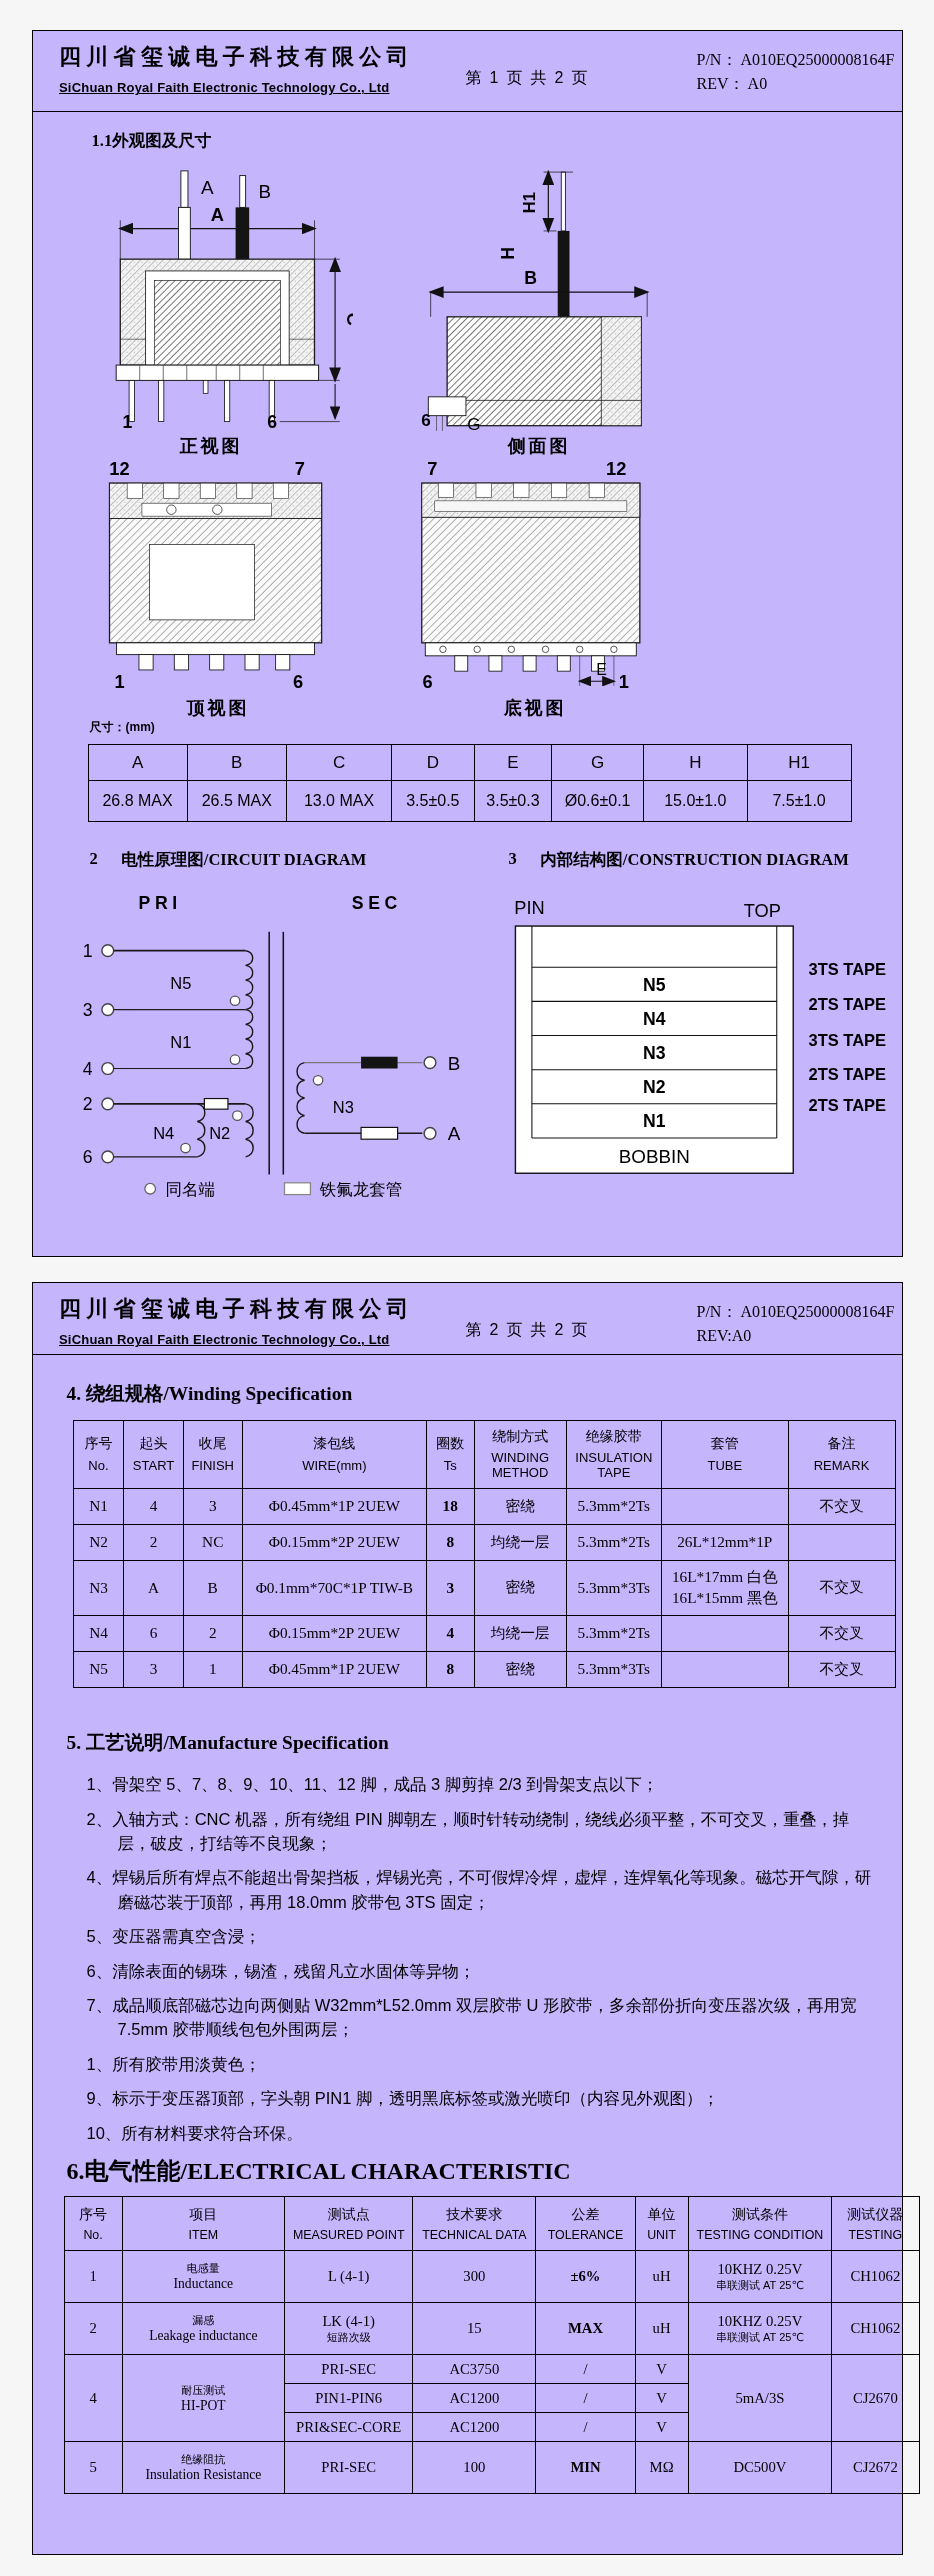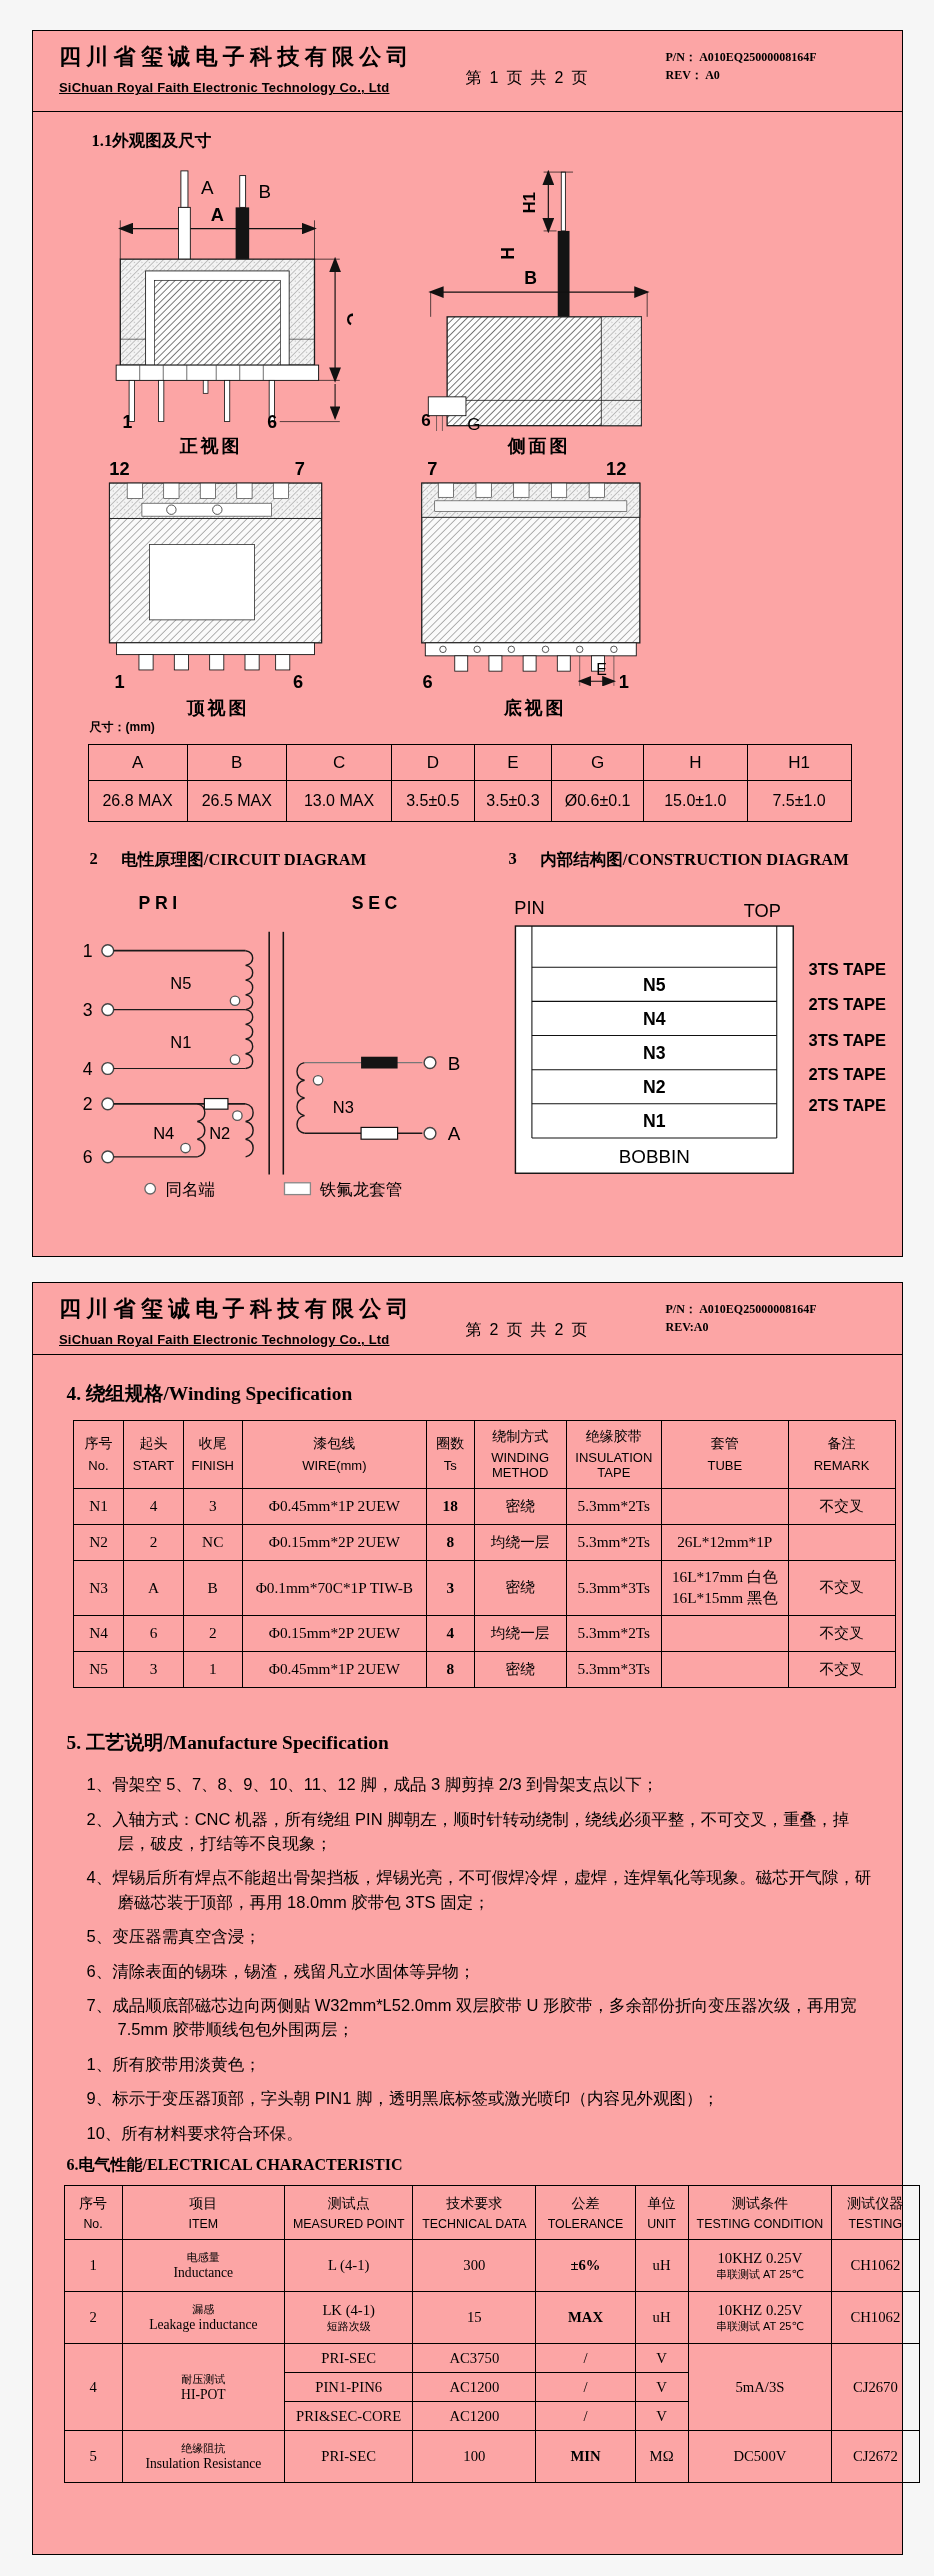--- a/index.html
+++ b/index.html
@@ -1,26 +1,26 @@
 <!DOCTYPE html>
 <html style="font-size:9.4px"><head>
 <meta charset="utf-8">
 <style>
   html,body{margin:0;padding:0;background:#f6f6f6;}
   body{width:934px;font-family:"Liberation Sans","DejaVu Sans",sans-serif;color:#000;}
-  .page{width:871px;margin:0 auto;background:#fca5a5;border:1.8px solid #000;box-sizing:border-box;position:relative;}
+  .page{width:871px;margin:0 auto;background:#c4b5fd;border:1.8px solid #000;box-sizing:border-box;position:relative;}
   #page1{margin-top:29.5px;height:1227px;}
   #page2{margin-top:25px;height:1273px;margin-bottom:9.4px;}
 
   
   .hdr{position:relative;height:70px;padding:11.8px 26.5px 0 26.5px;}
   .hdr-cn{font-size:22px;font-weight:bold;letter-spacing:5.3px;}
   .hdr-en{font-size:13px;font-weight:bold;text-decoration:underline;margin-top:8.2px;letter-spacing:0.2px;}
   .hdr-mid{position:absolute;left:433px;top:37px;font-size:16px;letter-spacing:1.8px;}
-  .hdr-pn{position:absolute;left:633px;top:17.7px;font-size:12px;line-height:1.5;font-family:"Liberation Serif","DejaVu Serif",serif;font-weight:bold;}
+  .hdr-pn{position:absolute;left:664px;top:17.7px;font-size:16px;line-height:1.5;font-family:"Liberation Serif","DejaVu Serif",serif;}
   .hdr-rule{position:absolute;left:0;width:100%;height:1.8px;background:#000;}
   #page1 .hdr-rule{top:80px;}
   #page2 .hdr-rule{top:71px;}
 
   .sec11{margin:17.7px 0 0 59px;font-size:16.5px;font-weight:bold;}
   .sec11 .num{font-family:"Liberation Serif","DejaVu Serif",serif;}
 
   .drawings{position:relative;height:561px;margin-top:2.4px;}
   .view{position:absolute;text-align:center;}
   .cap{font-size:18px;font-weight:bold;letter-spacing:2.9px;margin-top:1.2px;}
@@ -503,21 +503,21 @@
     <div class="mfg-item">2、入轴方式：CNC 机器，所有绕组 PIN 脚朝左，顺时针转动绕制，绕线必须平整，不可交叉，重叠，掉层，破皮，打结等不良现象；</div>
     <div class="mfg-item">4、焊锡后所有焊点不能超出骨架挡板，焊锡光亮，不可假焊冷焊，虚焊，连焊氧化等现象。磁芯开气隙，研磨磁芯装于顶部，再用 18.0mm 胶带包 3TS 固定；</div>
     <div class="mfg-item">5、变压器需真空含浸；</div>
     <div class="mfg-item">6、清除表面的锡珠，锡渣，残留凡立水固体等异物；</div>
     <div class="mfg-item">7、成品顺底部磁芯边向两侧贴 W32mm*L52.0mm 双层胶带 U 形胶带，多余部份折向变压器次级，再用宽 7.5mm 胶带顺线包包外围两层；</div>
     <div class="mfg-item">1、所有胶带用淡黄色；</div>
     <div class="mfg-item">9、标示于变压器顶部，字头朝 PIN1 脚，透明黑底标签或激光喷印（内容见外观图）；</div>
     <div class="mfg-item">10、所有材料要求符合环保。</div>
   </div>
 
-  <div class="sec-big" style="margin-top:8.2px;font-size:16px">6.电气性能/ELECTRICAL CHARACTERISTIC</div>
+  <div class="sec-big" style="margin-top:8.2px;font-size:24px">6.电气性能/ELECTRICAL CHARACTERISTIC</div>
 
   <table class="elec-table">
     <colgroup>
       <col style="width:6.8%">
         <col style="width:19%">
         <col style="width:15%">
         <col style="width:14.4%">
       <col style="width:11.6%">
         <col style="width:6.2%">
         <col style="width:16.8%">

